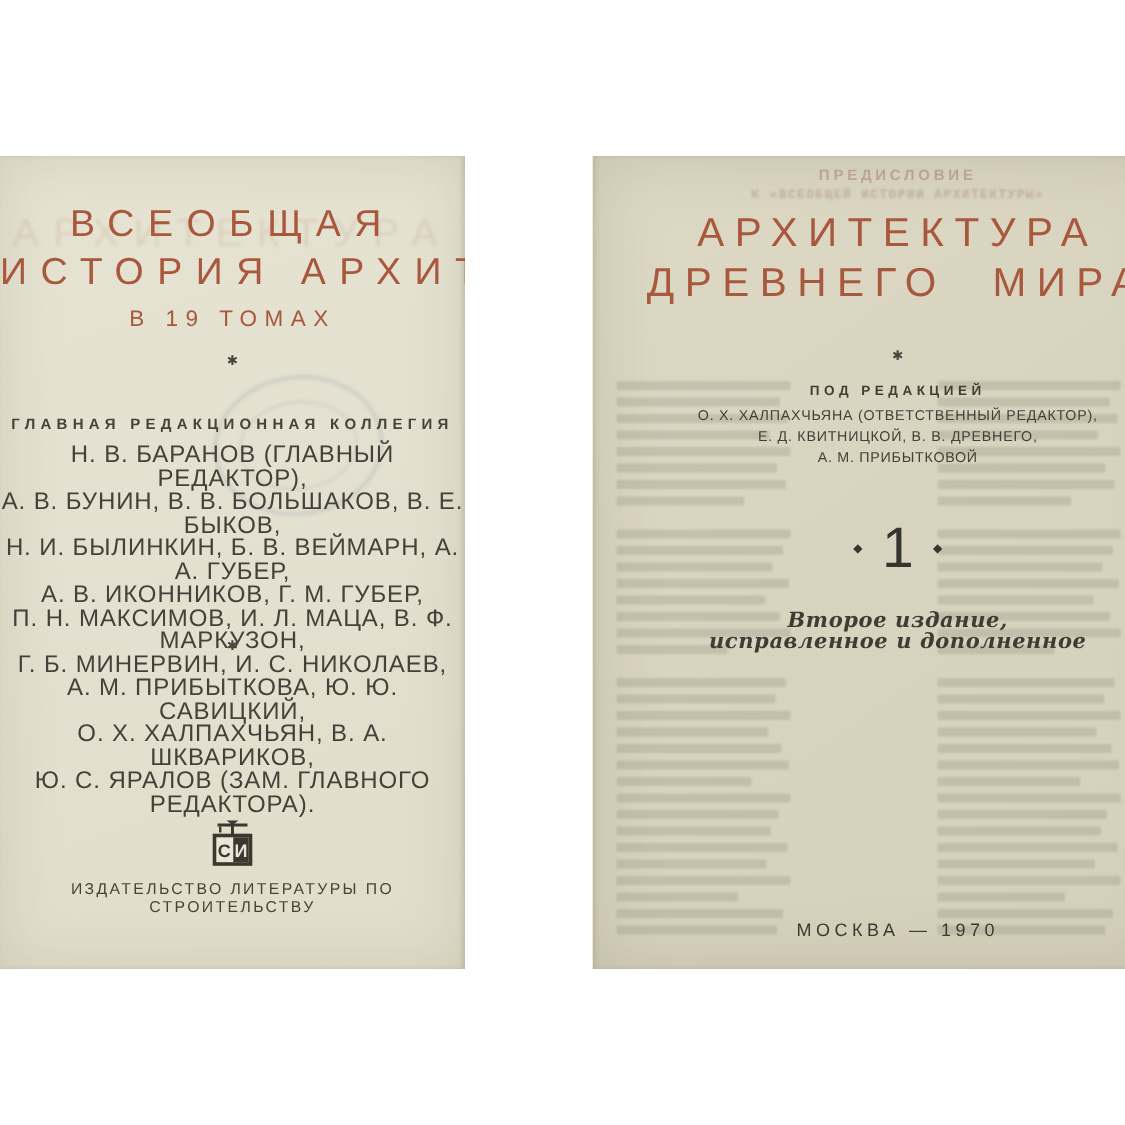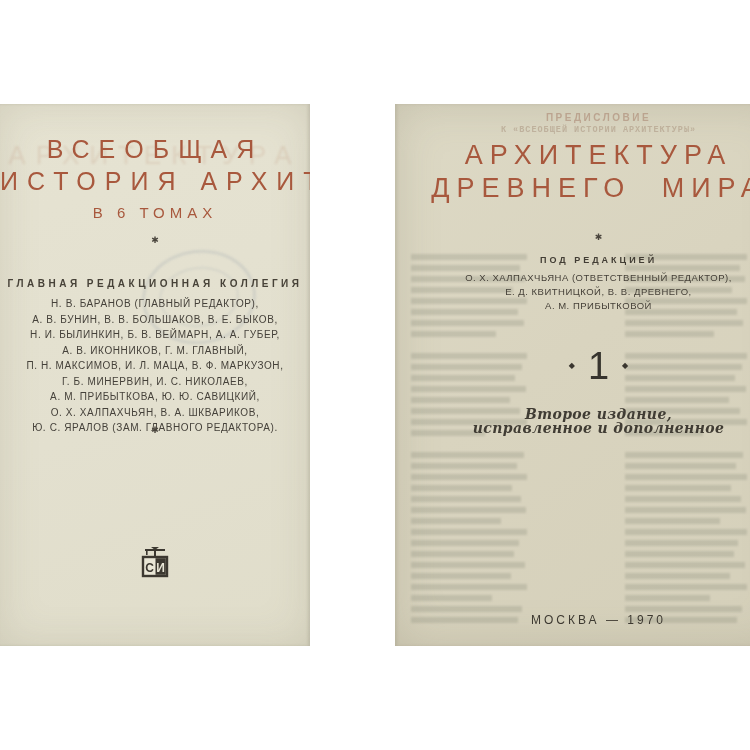--- a/index.html
+++ b/index.html
@@ -22,21 +22,21 @@
   }
   .c{position:absolute;left:0;right:0;text-align:center;}
   .rp-inner{position:absolute;left:14px;top:0;right:0;bottom:0;}
 
   .red{color:#a8583d;}
 
   .lp-title{font-size:25px;letter-spacing:9px;font-weight:400;white-space:nowrap;}
   .lp-sub{font-size:15px;letter-spacing:5px;font-weight:400;}
   .star{font-size:9px;color:#4a453d;}
   .board-head{font-size:10px;font-weight:700;letter-spacing:3.5px;color:#474238;}
-  .names{font-size:10px;line-height:15.5px;letter-spacing:.6px;color:#45413a;font-weight:400;}
+  .names{font-size:16px;line-height:15.5px;letter-spacing:.6px;color:#45413a;font-weight:400;}
   .publisher{font-size:10.5px;letter-spacing:1.6px;color:#474339;}
 
   .rp-title{font-size:27px;letter-spacing:7px;font-weight:400;white-space:nowrap;}
   .rp-title2{word-spacing:16px;}
   .edit-head{font-size:9px;font-weight:700;letter-spacing:3px;color:#423d34;}
   .editors{font-size:9.5px;line-height:14px;letter-spacing:.5px;color:#443f37;}
   .volume{display:flex;align-items:center;justify-content:center;gap:13px;color:#37342e;}
   .volume .digit{font-size:38px;line-height:38px;font-weight:400;}
   .volume .diamond{font-size:8px;line-height:8px;color:#3a362f;}
   .edition{font-family:"DejaVu Serif", serif;font-style:italic;font-weight:700;
@@ -64,33 +64,33 @@
 <body>
 
 <div class="photo">
 
   <div class="page page-left">
 
     <div class="c ghost-title" style="top:36px;">АРХИТЕКТУРА</div>
 
     <div class="c lp-title red" style="top:31px;">ВСЕОБЩАЯ</div>
     <div class="c lp-title red" style="top:63px;">ИСТОРИЯ АРХИТЕКТУРЫ</div>
-    <div class="c lp-sub red" style="top:100px;">В 6 ТОМАХ</div>
+    <div class="c lp-sub red" style="top:100px;">В 19 ТОМАХ</div>
 
     <div class="c star" style="top:131px;">✱</div>
 
     <div class="stamp"></div>
 
     <div class="c board-head" style="top:174px;">ГЛАВНАЯ РЕДАКЦИОННАЯ КОЛЛЕГИЯ</div>
 
     <div class="c names" style="top:192px;">
       <div>Н. В. БАРАНОВ (ГЛАВНЫЙ РЕДАКТОР),</div>
       <div>А. В. БУНИН, В. В. БОЛЬШАКОВ, В. Е. БЫКОВ,</div>
       <div>Н. И. БЫЛИНКИН, Б. В. ВЕЙМАРН, А. А. ГУБЕР,</div>
-      <div>А. В. ИКОННИКОВ, Г. М. ГЛАВНЫЙ,</div>
+      <div>А. В. ИКОННИКОВ, Г. М. ГУБЕР,</div>
       <div>П. Н. МАКСИМОВ, И. Л. МАЦА, В. Ф. МАРКУЗОН,</div>
       <div>Г. Б. МИНЕРВИН, И. С. НИКОЛАЕВ,</div>
       <div>А. М. ПРИБЫТКОВА, Ю. Ю. САВИЦКИЙ,</div>
       <div>О. Х. ХАЛПАХЧЬЯН, В. А. ШКВАРИКОВ,</div>
       <div>Ю. С. ЯРАЛОВ (ЗАМ. ГЛАВНОГО РЕДАКТОРА).</div>
     </div>
 
     <div class="c star" style="top:321px;">✱</div>
 
     <div class="c logo-wrap" style="top:440px;">
@@ -99,20 +99,21 @@
         <rect x="6" y="5" width="20" height="2" fill="#3c3830"></rect>
         <rect x="7" y="7" width="1.6" height="4" fill="#3c3830"></rect>
         <path d="M12 3 L20 3 L16 6 Z" fill="#3c3830"></path>
         <rect x="4" y="13" width="24" height="19" fill="#e9e6d6" stroke="#3c3830" stroke-width="2.4"></rect>
         <rect x="16.5" y="14.2" width="10.3" height="16.6" fill="#3c3830"></rect>
         <text x="10.5" y="27.5" text-anchor="middle" font-family="Liberation Sans, sans-serif" font-size="12" font-weight="bold" fill="#3c3830">С</text>
         <text x="21.6" y="27.5" text-anchor="middle" font-family="Liberation Sans, sans-serif" font-size="12" font-weight="bold" fill="#e9e6d6">И</text>
       </svg>
     </div>
 
+    <div class="c publisher" style="top:483px;">ИЗДАТЕЛЬСТВО ЛИТЕРАТУРЫ ПО СТРОИТЕЛЬСТВУ</div>
   </div>
 
   <div class="page page-right">
     <div class="rp-inner">
 
       <div class="ghost-col" style="left:2px;top:150px;width:116px;">
           <div class="gline" style="width: 100%;"></div>
           <div class="gline" style="width: 94%;"></div>
           <div class="gline" style="width: 98%;"></div>
           <div class="gline" style="width: 88%;"></div>

